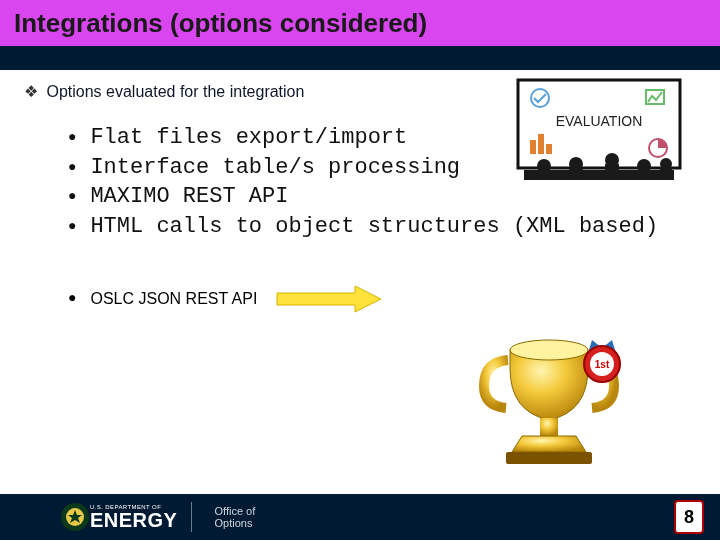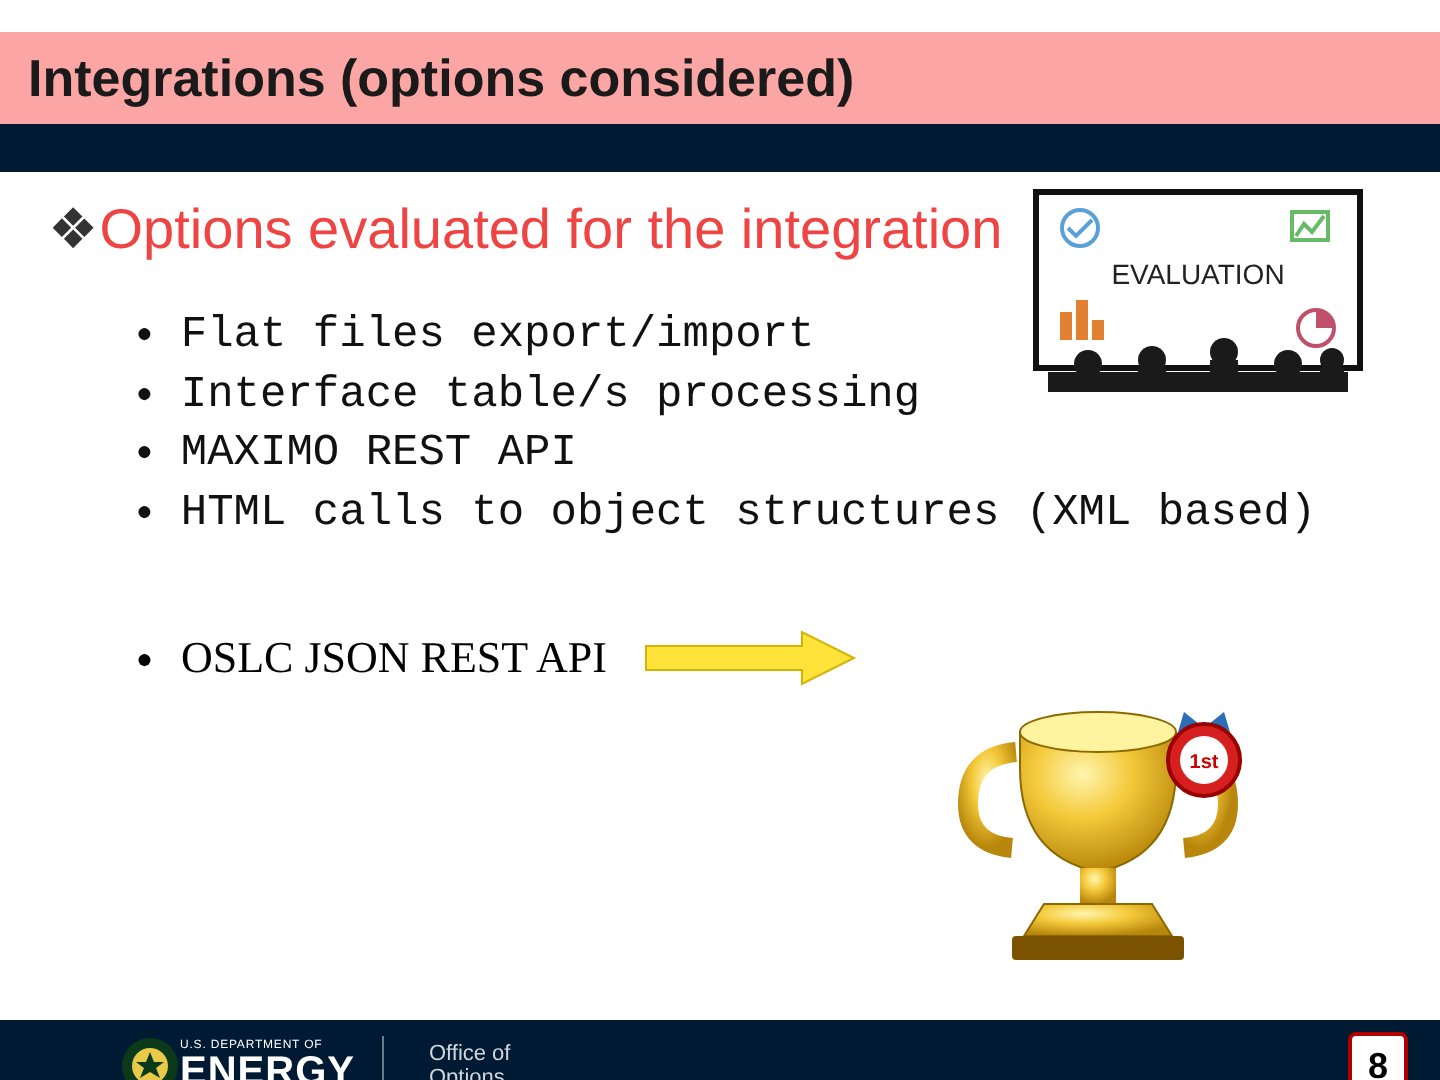--- a/index.html
+++ b/index.html
@@ -1,35 +1,35 @@
 <!DOCTYPE html>
 <html><head>
 <meta charset="utf-8">
 <style>
   * { margin:0; padding:0; box-sizing:border-box; }
   html,body { width:720px; height:540px; font-family:Arial,Helvetica,sans-serif; background:#fff; overflow:hidden; }
   .slide { width:720px; height:540px; position:relative; background:#fff; }
 
   
-  .hdr { width:100%; height:70px; background:#fca5a5;margin-top:16px; }
+  .hdr { width:100%; height:70px; background:#d946ef; }
   .hdr-title { position:absolute; left:14px; top:8px; font-size:26px; font-weight:bold; color:#1a1a1a; }
   .band { position:absolute; top:46px; left:0; width:100%; height:24px; background:#001a33; }
 
   
   .content { position:absolute; top:82px; left:24px; right:24px; }
-  .lead { font-size:28px; color:#ef4444; margin-bottom:22px; }
+  .lead { font-size:16px; color:#0f172a; margin-bottom:22px; }
   .dia { display:inline-block; width:18px; }
   .dia::before { content:"\2756";  color:#333; }
 
   ul.opts { list-style:none; margin-left:44px; }
   ul.opts li { font-size:22px; color:#111; line-height:1.35;font-family:Liberation Mono, monospace; }
   ul.opts li::before { content:"\25CF"; font-size:14px; margin-right:14px; vertical-align:2px; }
 
   .winner-row { margin-top:42px; display:flex; align-items:center; }
-  .winner-bullet { font-size:22px;font-family:Liberation Serif, serif; }
+  .winner-bullet { font-size:16px; }
   .winner-bullet::before { content:"\25CF"; font-size:14px; margin-left:44px; margin-right:14px; vertical-align:2px; }
   .arrow { margin-left:18px; }
 
   
   .illus-eval { position:absolute; top:78px; right:36px; width:170px; height:110px; }
   .trophy { position:absolute; top:316px; right:96px; }
 
   
   .footer { position:absolute; left:0; bottom:0; width:100%; height:46px; background:#001a33; display:flex; align-items:center; }
   .seal { margin-left:60px; }

